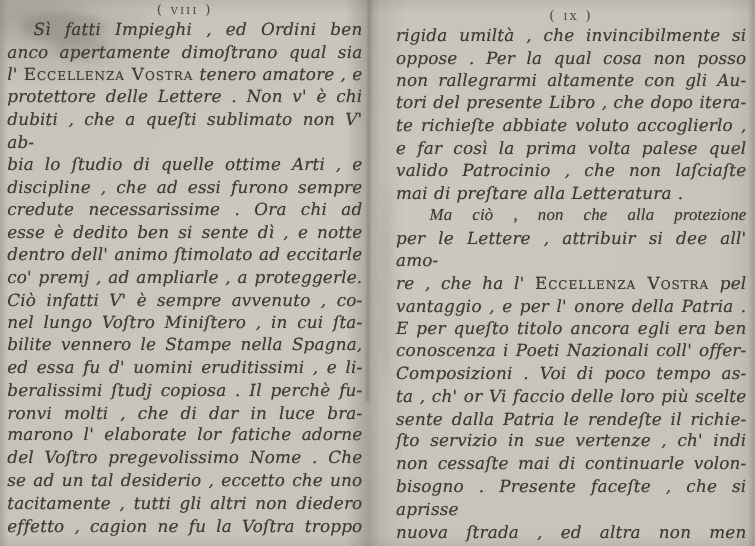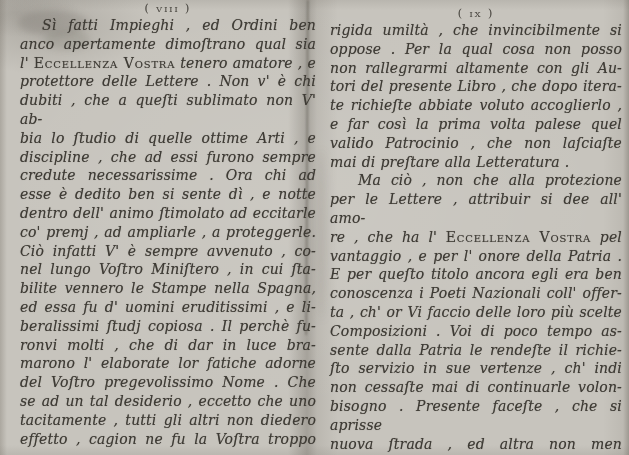--- a/index.html
+++ b/index.html
@@ -26,21 +26,21 @@
     background: rgba(74,69,61,0.38);
     filter: blur(1.2px);
     transform: rotate(0.3deg);
   }
   .stain { position: absolute; border-radius: 50%; filter: blur(3px); }
   .stain-a { left: 18px; top: 10px; width: 70px; height: 26px; background: rgba(96,91,83,0.18); }
   .stain-b { left: 44px; top: 30px; width: 46px; height: 20px; background: rgba(96,91,83,0.16); }
   .stain-c { left: 316px; top: 150px; width: 10px; height: 170px; background: rgba(96,91,83,0.12); filter: blur(4px); }
 
   .page { position: absolute; }
-  .page--left  { left: 20px;  top: 2px; width: 296px; }
+  .page--left  { left: 6px;  top: 2px; width: 296px; }
   .page--right { left: 330px; top: 7px; width: 292px; }
 
   .pagenum {
     text-align: center;
     font-size: 11px;
     line-height: 14px;
     font-variant: small-caps;
     letter-spacing: 2px;
     color: #53504a;
     text-shadow: 0 0 0.6px rgba(83,80,74,0.5);
@@ -54,21 +54,21 @@
     letter-spacing: 0.15px;
     word-spacing: 0.5px;
     text-align: justify;
     text-align-last: justify;
     text-shadow: 0 0 0.7px rgba(58,54,48,0.55);
     white-space: nowrap;
   }
   
   .t-line { white-space: normal; }
   .indent    { text-indent: 22px; }
-  .indent-lg { text-indent: 28px; }
+  .indent-lg { text-indent: 28px; font-family: Liberation Serif, serif; }
   .flush     { text-align-last: left; }
 
   .sc {
     font-style: normal;
     font-variant: small-caps;
     letter-spacing: 0.8px;
   }
 </style>
 </head>
 <body>
@@ -113,20 +113,20 @@
   <div class="t-line">te richieſte abbiate voluto accoglierlo ,</div>
   <div class="t-line">e far così la prima volta palese quel</div>
   <div class="t-line">valido Patrocinio , che non laſciaſte</div>
   <div class="t-line flush">mai di preſtare alla Letteratura .</div>
   <div class="t-line indent-lg">Ma ciò , non che alla protezione</div>
   <div class="t-line">per le Lettere , attribuir si dee all' amo-</div>
   <div class="t-line"><span>re , che ha l' </span><span class="sc">Eccellenza Vostra</span><span> pel</span></div>
   <div class="t-line">vantaggio , e per l' onore della Patria .</div>
   <div class="t-line">E per queſto titolo ancora egli era ben</div>
   <div class="t-line">conoscenza i Poeti Nazionali coll' offer-</div>
+  <div class="t-line">Composizioni . Voi di poco tempo as-</div>
   <div class="t-line">ta , ch' or Vi faccio delle loro più scelte</div>
-  <div class="t-line">Composizioni . Voi di poco tempo as-</div>
   <div class="t-line">sente dalla Patria le rendeſte il richie-</div>
   <div class="t-line">ſto servizio in sue vertenze , ch' indi</div>
   <div class="t-line">non cessaſte mai di continuarle volon-</div>
   <div class="t-line">bisogno . Presente faceſte , che si aprisse</div>
   <div class="t-line">nuova ſtrada , ed altra non men</div>
 </div>
 
 </body></html>

